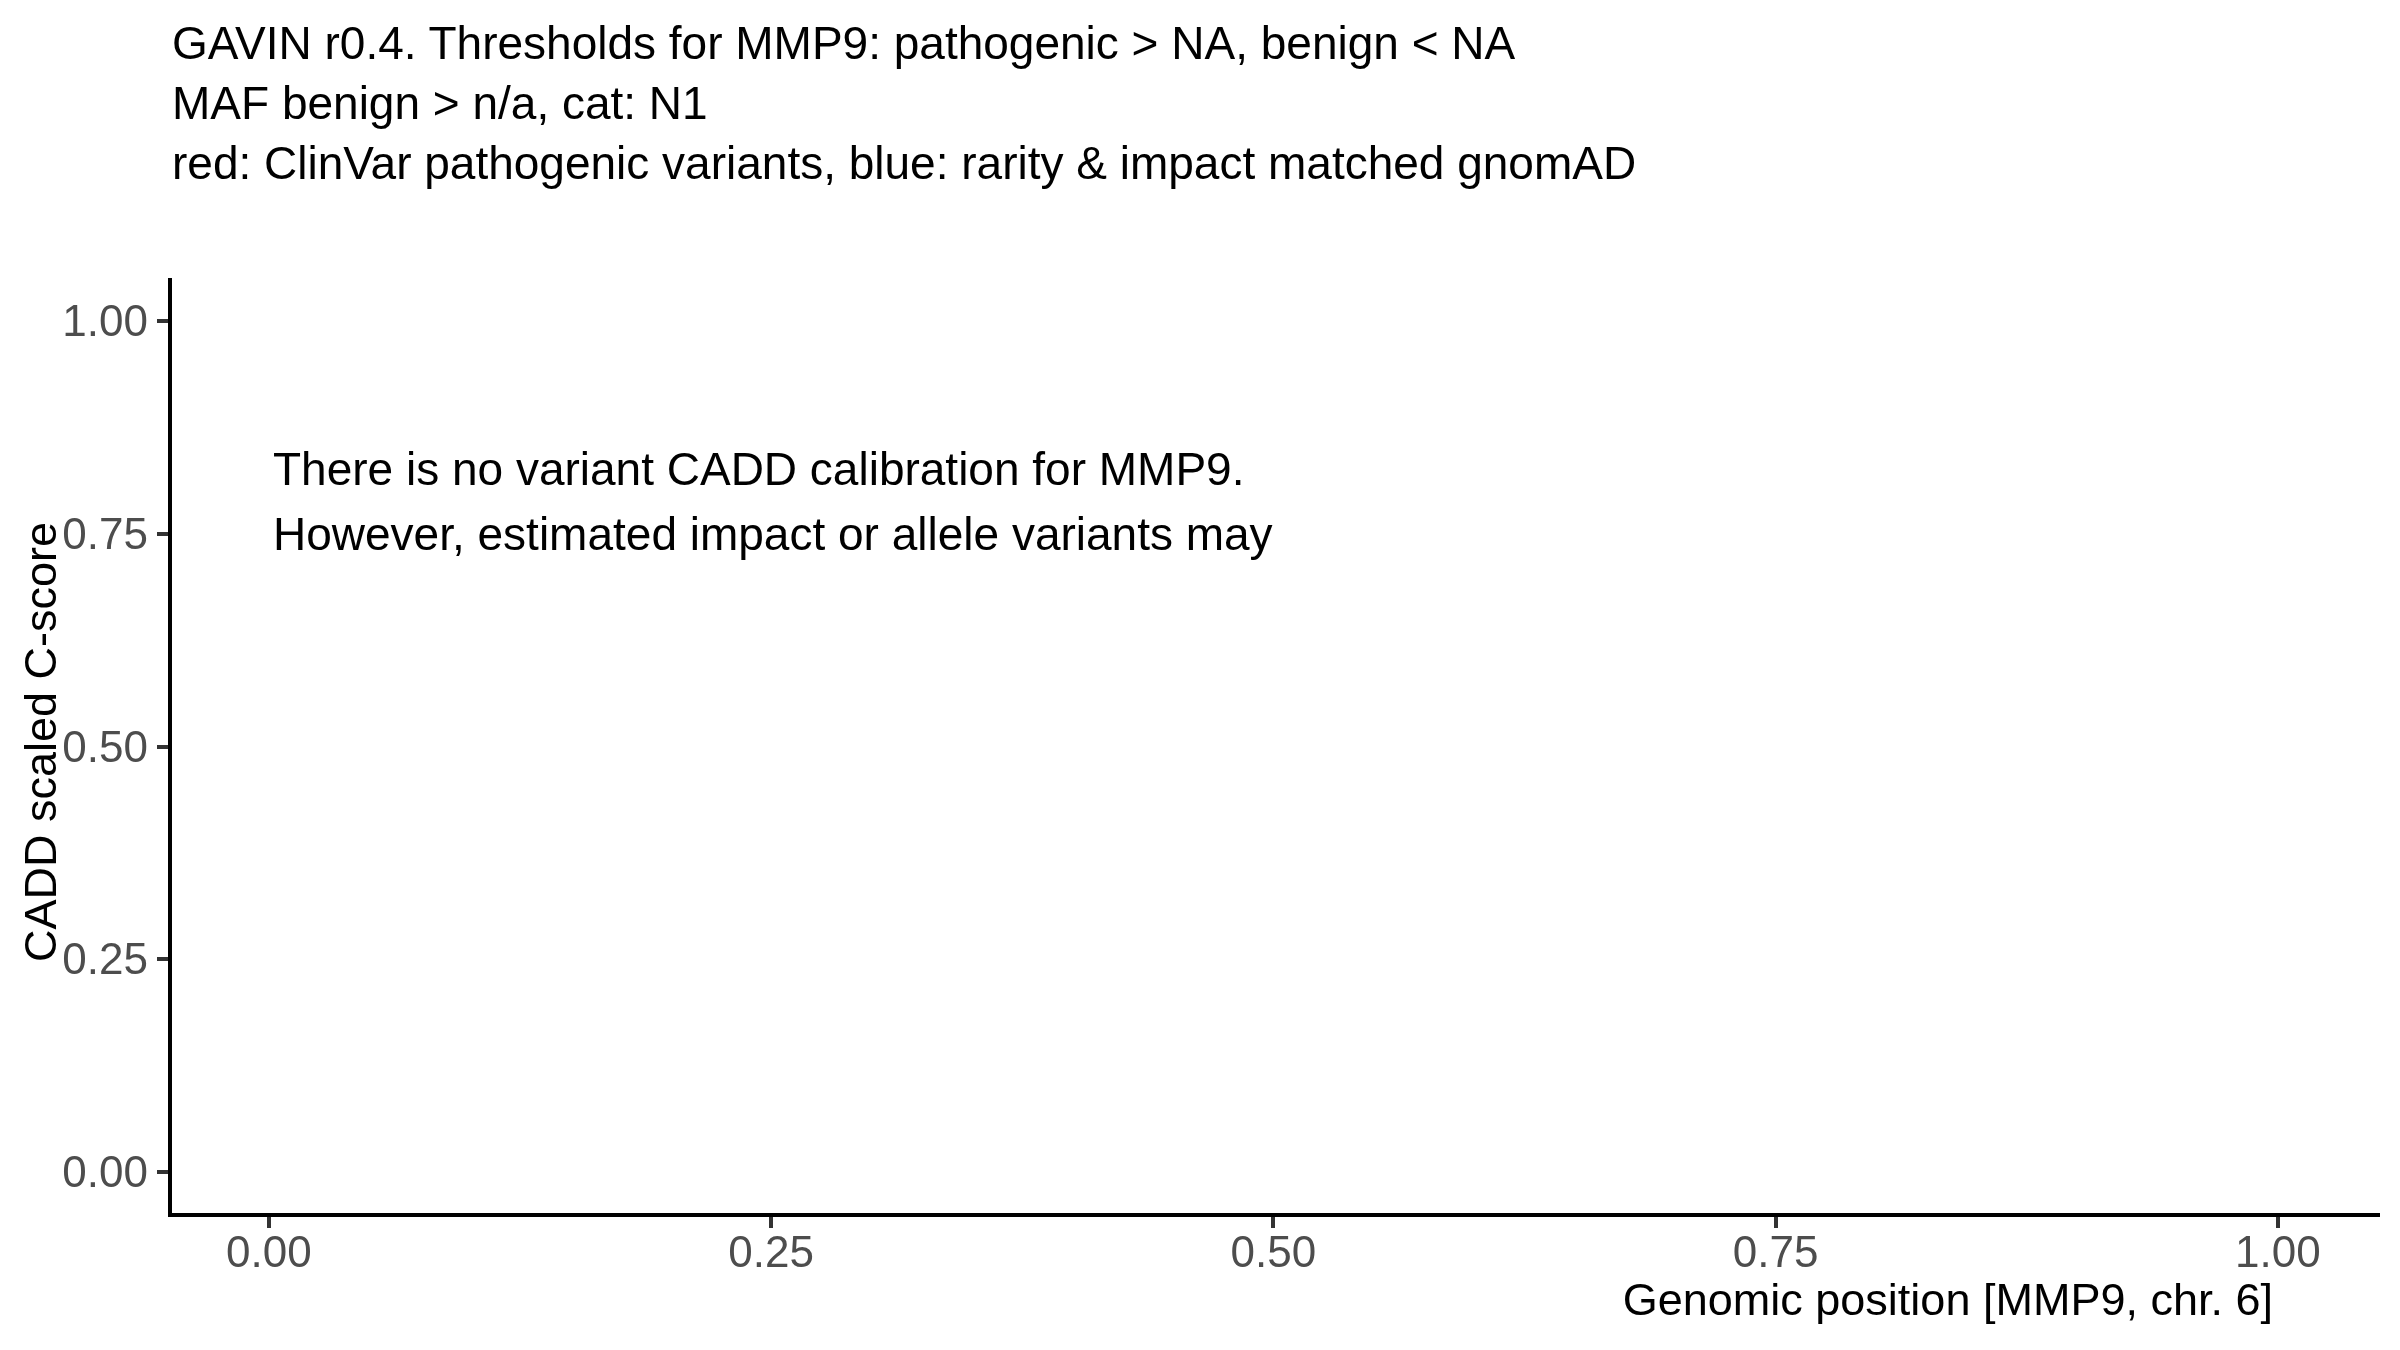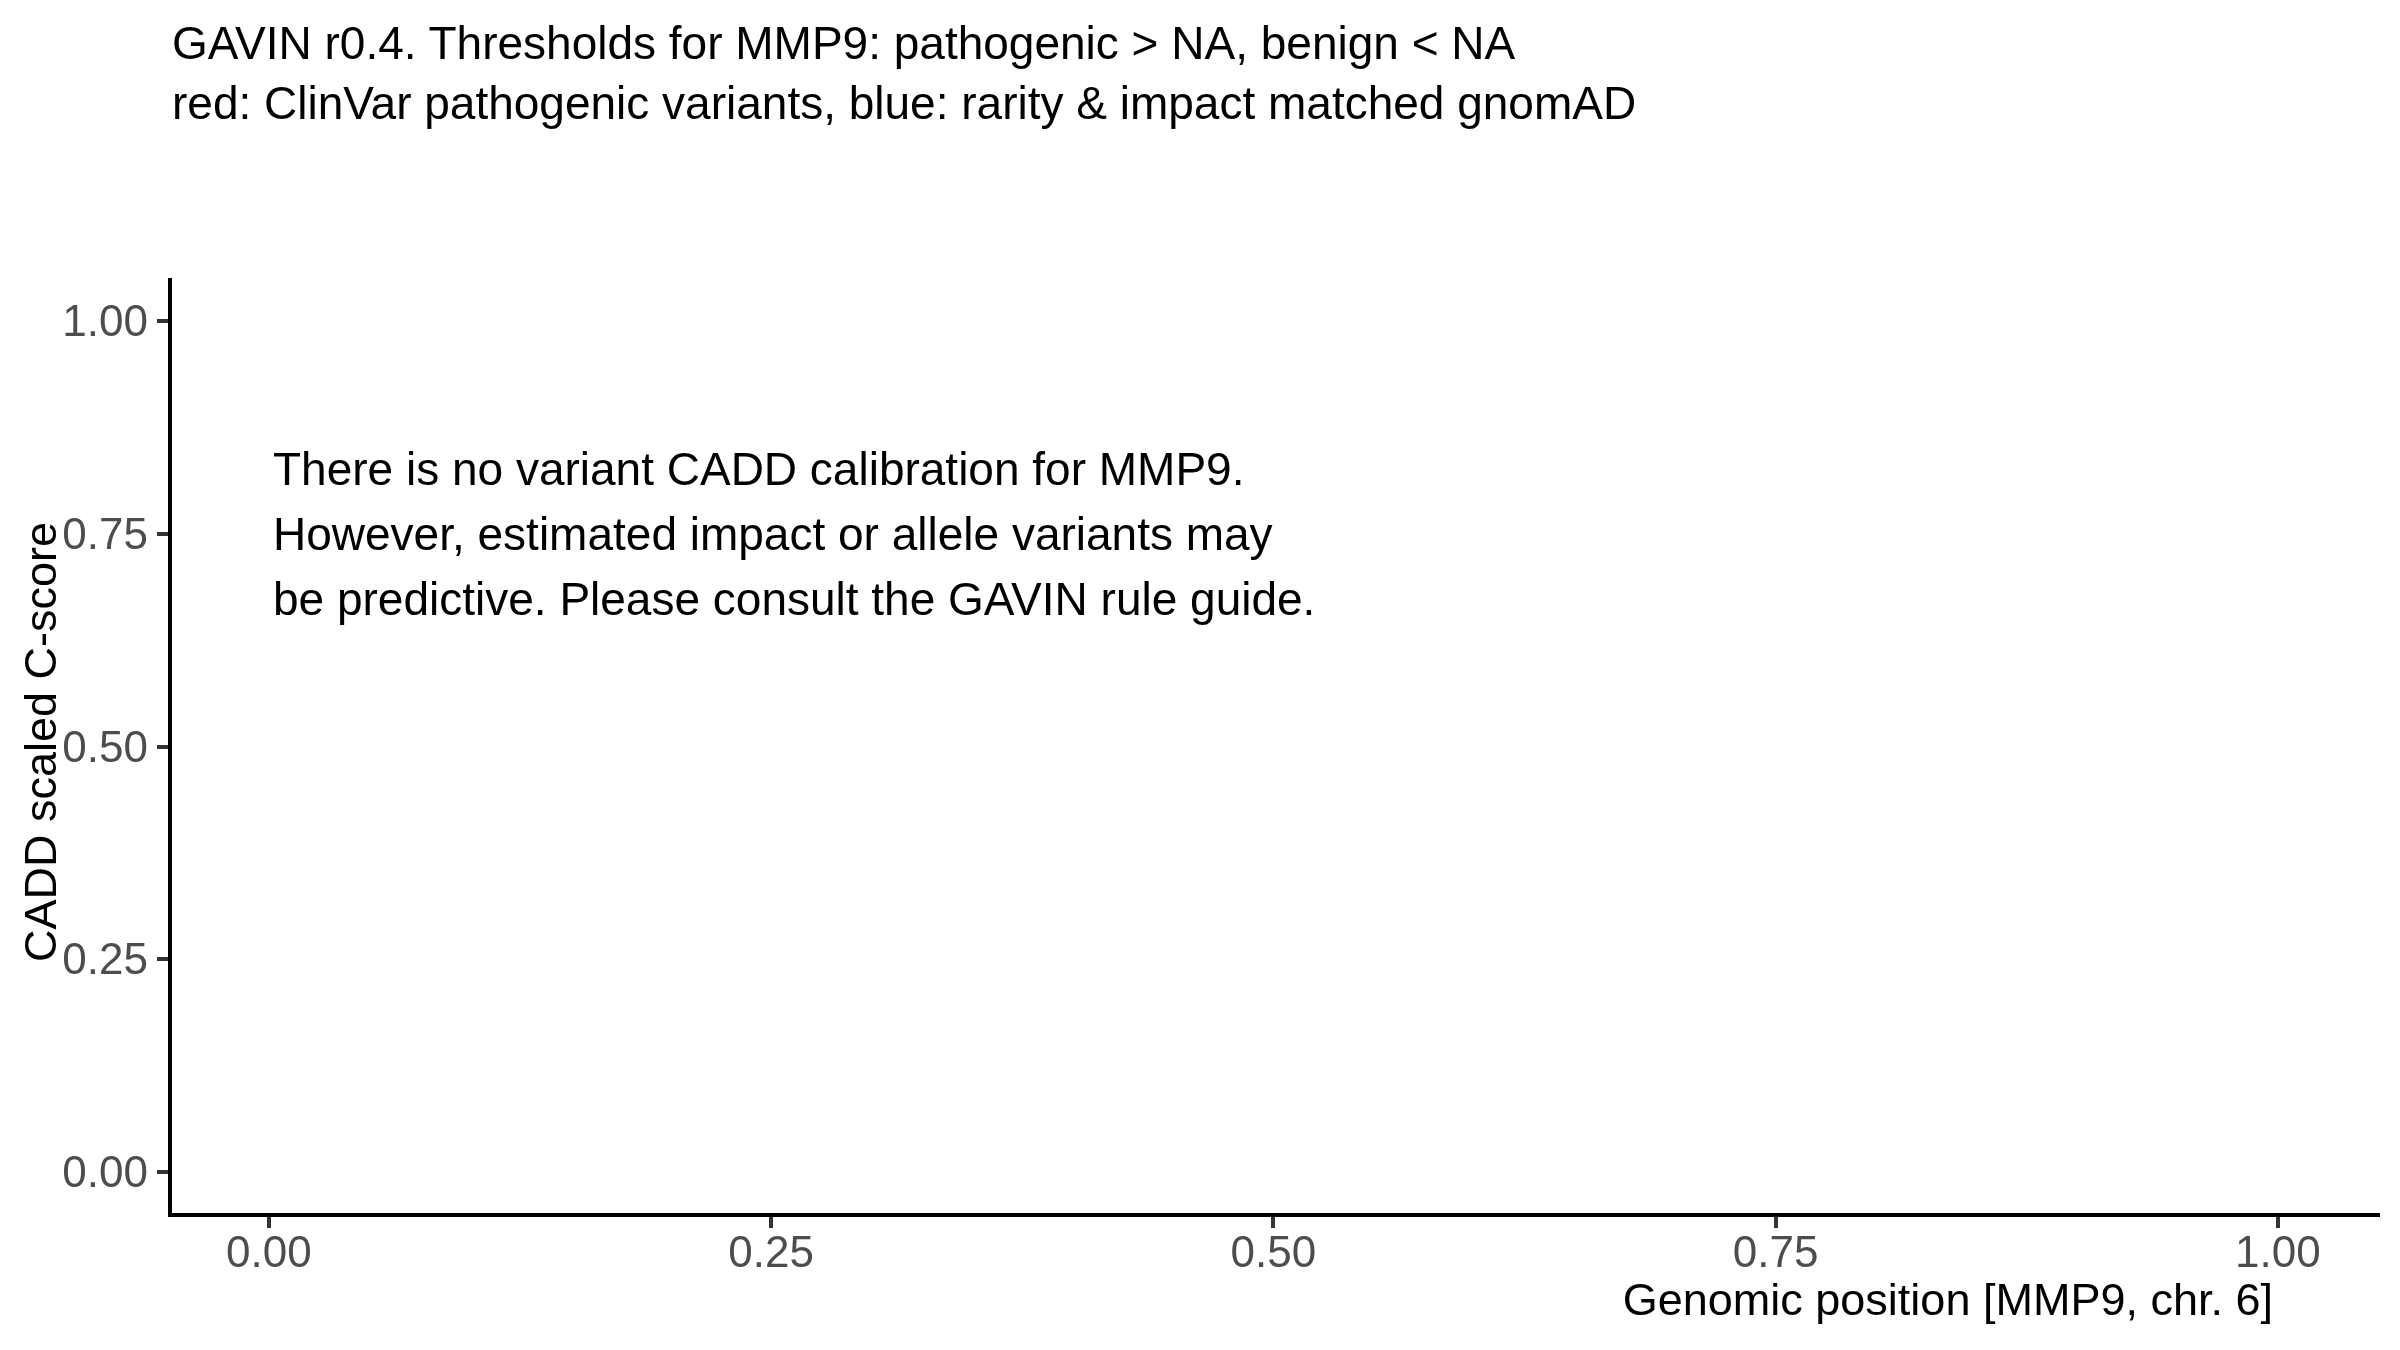--- a/index.html
+++ b/index.html
@@ -109,32 +109,32 @@
     background: #FFFFFF;
   }
 </style>
 </head>
 <body>
 
 <div id="page">
 
   <div id="chart-title">
     <div>GAVIN r0.4. Thresholds for MMP9: pathogenic &gt; NA, benign &lt; NA</div>
+    <div>MAF benign &gt; n/a, cat: N1</div>
     <div>red: ClinVar pathogenic variants, blue: rarity &amp; impact matched gnomAD</div>
   </div>
 
   <div id="plot-panel"></div>
 
   <div id="y-axis-line"></div>
   <div id="x-axis-line"></div>
 
   <div id="plot-annotation">
     <div>There is no variant CADD calibration for MMP9.</div>
     <div>However, estimated impact or allele variants may</div>
-    <div>be predictive. Please consult the GAVIN rule guide.</div>
   </div>
 
   <div id="x-ticks">
       <div class="tick-mark x-tick-mark" style="left: 266.95px;"></div>
       <div class="tick-label x-tick-label" style="left: 178.95px;">0.00</div>
       <div class="tick-mark x-tick-mark" style="left: 769.2px;"></div>
       <div class="tick-label x-tick-label" style="left: 681.2px;">0.25</div>
       <div class="tick-mark x-tick-mark" style="left: 1271.45px;"></div>
       <div class="tick-label x-tick-label" style="left: 1183.45px;">0.50</div>
       <div class="tick-mark x-tick-mark" style="left: 1773.7px;"></div>

